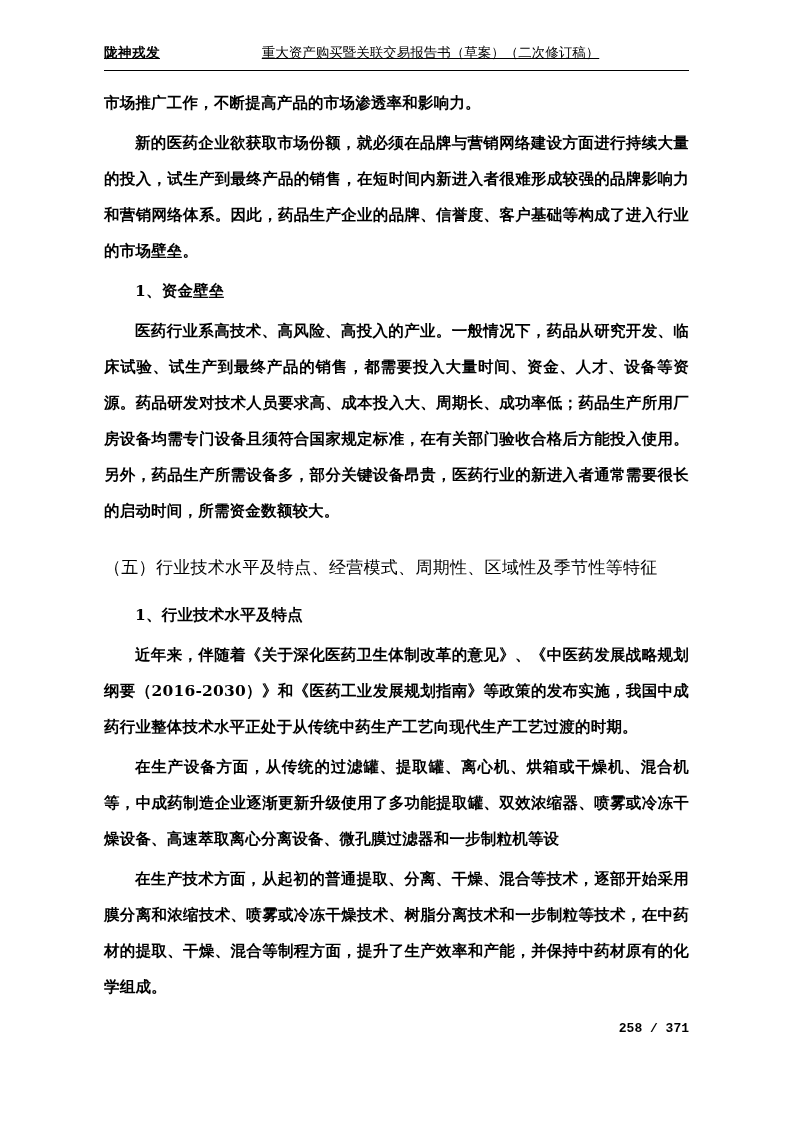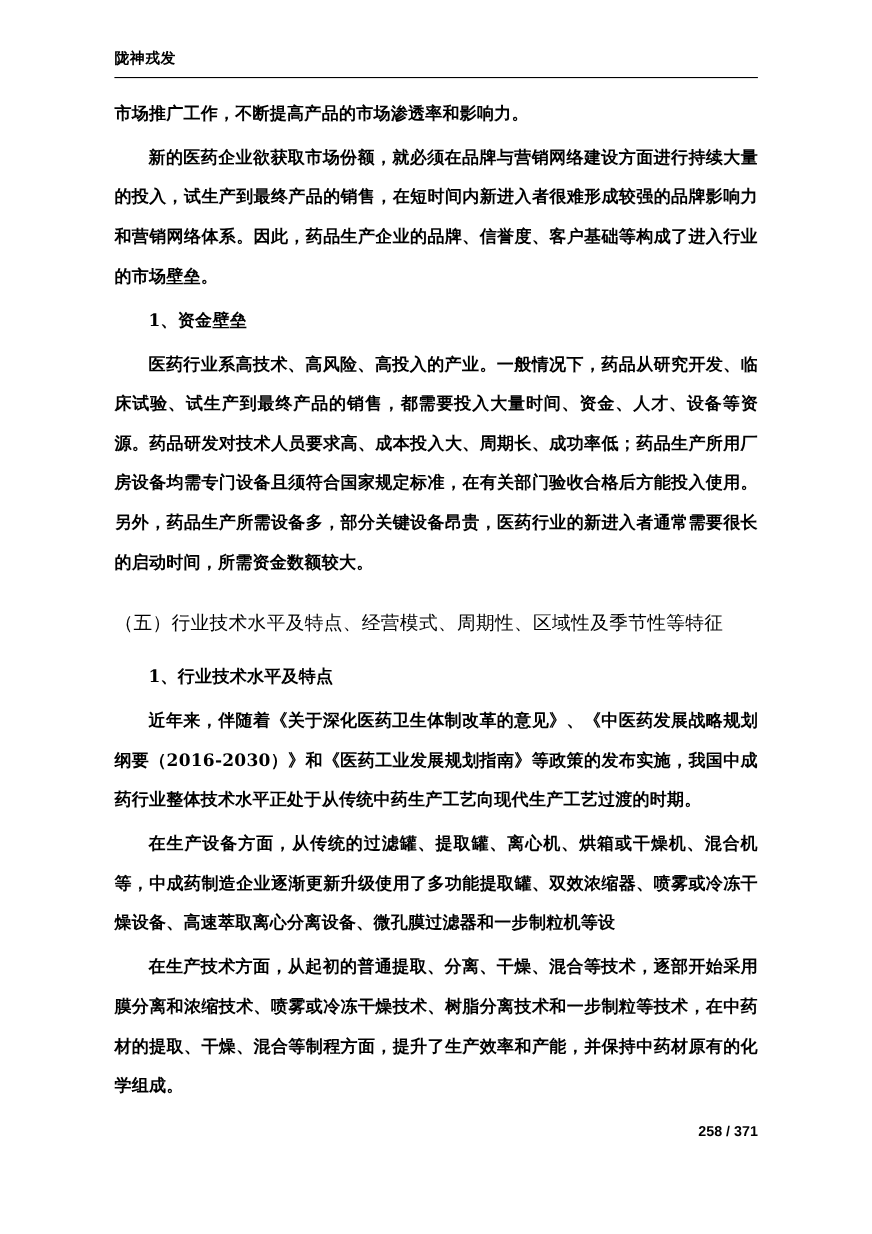--- a/index.html
+++ b/index.html
@@ -23,20 +23,21 @@
     left: 104px;
     top: 44px;
     width: 585px;
   }
   .header {
     display: flex;
     align-items: baseline;
     justify-content: flex-start;
     font-size: 13.5px;
     padding-bottom: 6px;
+    text-decoration: underline;
   }
   .header-left {
     font-weight: bold;
     letter-spacing: 0.5px;
     white-space: nowrap;
   }
   .header-right {
     flex: 1;
     text-align: center;
     font-size: 13.5px;
@@ -68,31 +69,32 @@
     text-align: justify;
     text-justify: inter-ideograph;
     letter-spacing: 0.3px;
   }
   .footer {
     position: absolute;
     right: 104px;
     bottom: 86px;
     font-size: 13px;
     font-weight: bold;
-    font-family: Liberation Sans, sans-serif;
+    font-family: Liberation Mono, monospace;
   }
 </style>
 </head>
 <body>
 
 <div class="page">
   <div class="page-inner">
 
     <div class="header">
       <span class="header-left">陇神戎发</span>
+      <span class="header-right">重大资产购买暨关联交易报告书（草案）（二次修订稿）</span>
     </div>
     <div class="header-rule"></div>
 
     <p class="body-text">市场推广工作，不断提高产品的市场渗透率和影响力。</p>
 
     <p class="body-text indent">新的医药企业欲获取市场份额，就必须在品牌与营销网络建设方面进行持续大量的投入，试生产到最终产品的销售，在短时间内新进入者很难形成较强的品牌影响力和营销网络体系。因此，药品生产企业的品牌、信誉度、客户基础等构成了进入行业的市场壁垒。</p>
 
     <p class="body-text indent">1、资金壁垒</p>
 
     <p class="body-text indent">医药行业系高技术、高风险、高投入的产业。一般情况下，药品从研究开发、临床试验、试生产到最终产品的销售，都需要投入大量时间、资金、人才、设备等资源。药品研发对技术人员要求高、成本投入大、周期长、成功率低；药品生产所用厂房设备均需专门设备且须符合国家规定标准，在有关部门验收合格后方能投入使用。另外，药品生产所需设备多，部分关键设备昂贵，医药行业的新进入者通常需要很长的启动时间，所需资金数额较大。</p>

